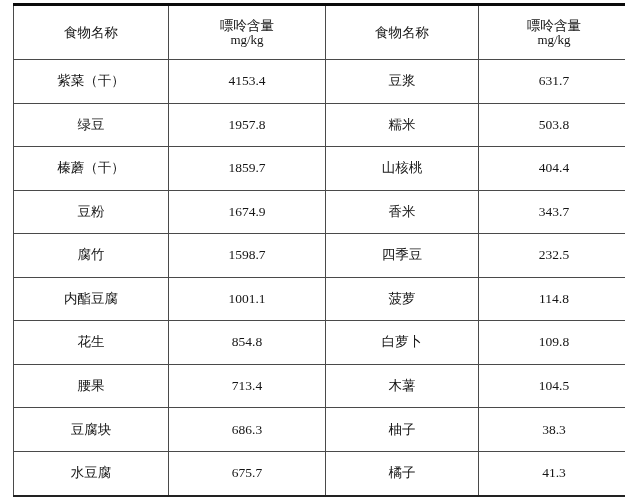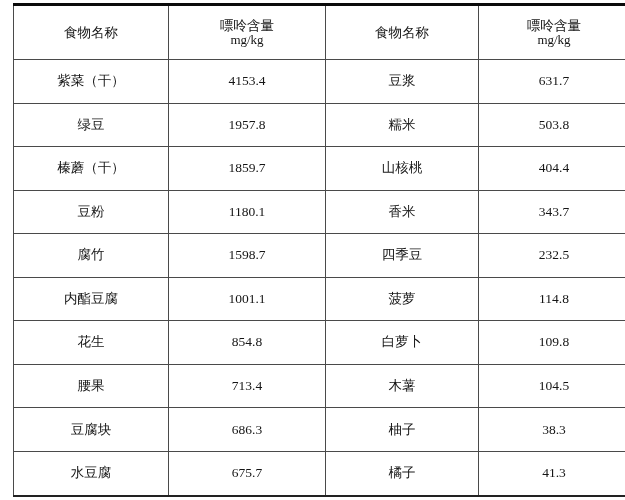--- a/index.html
+++ b/index.html
@@ -95,21 +95,21 @@
           <td>503.8</td>
         </tr>
         <tr>
           <td>榛蘑（干）</td>
           <td>1859.7</td>
           <td>山核桃</td>
           <td>404.4</td>
         </tr>
         <tr>
           <td>豆粉</td>
-          <td>1180.1</td>
+          <td>1674.9</td>
           <td>香米</td>
           <td>343.7</td>
         </tr>
         <tr>
           <td>腐竹</td>
           <td>1598.7</td>
           <td>四季豆</td>
           <td>232.5</td>
         </tr>
         <tr>

